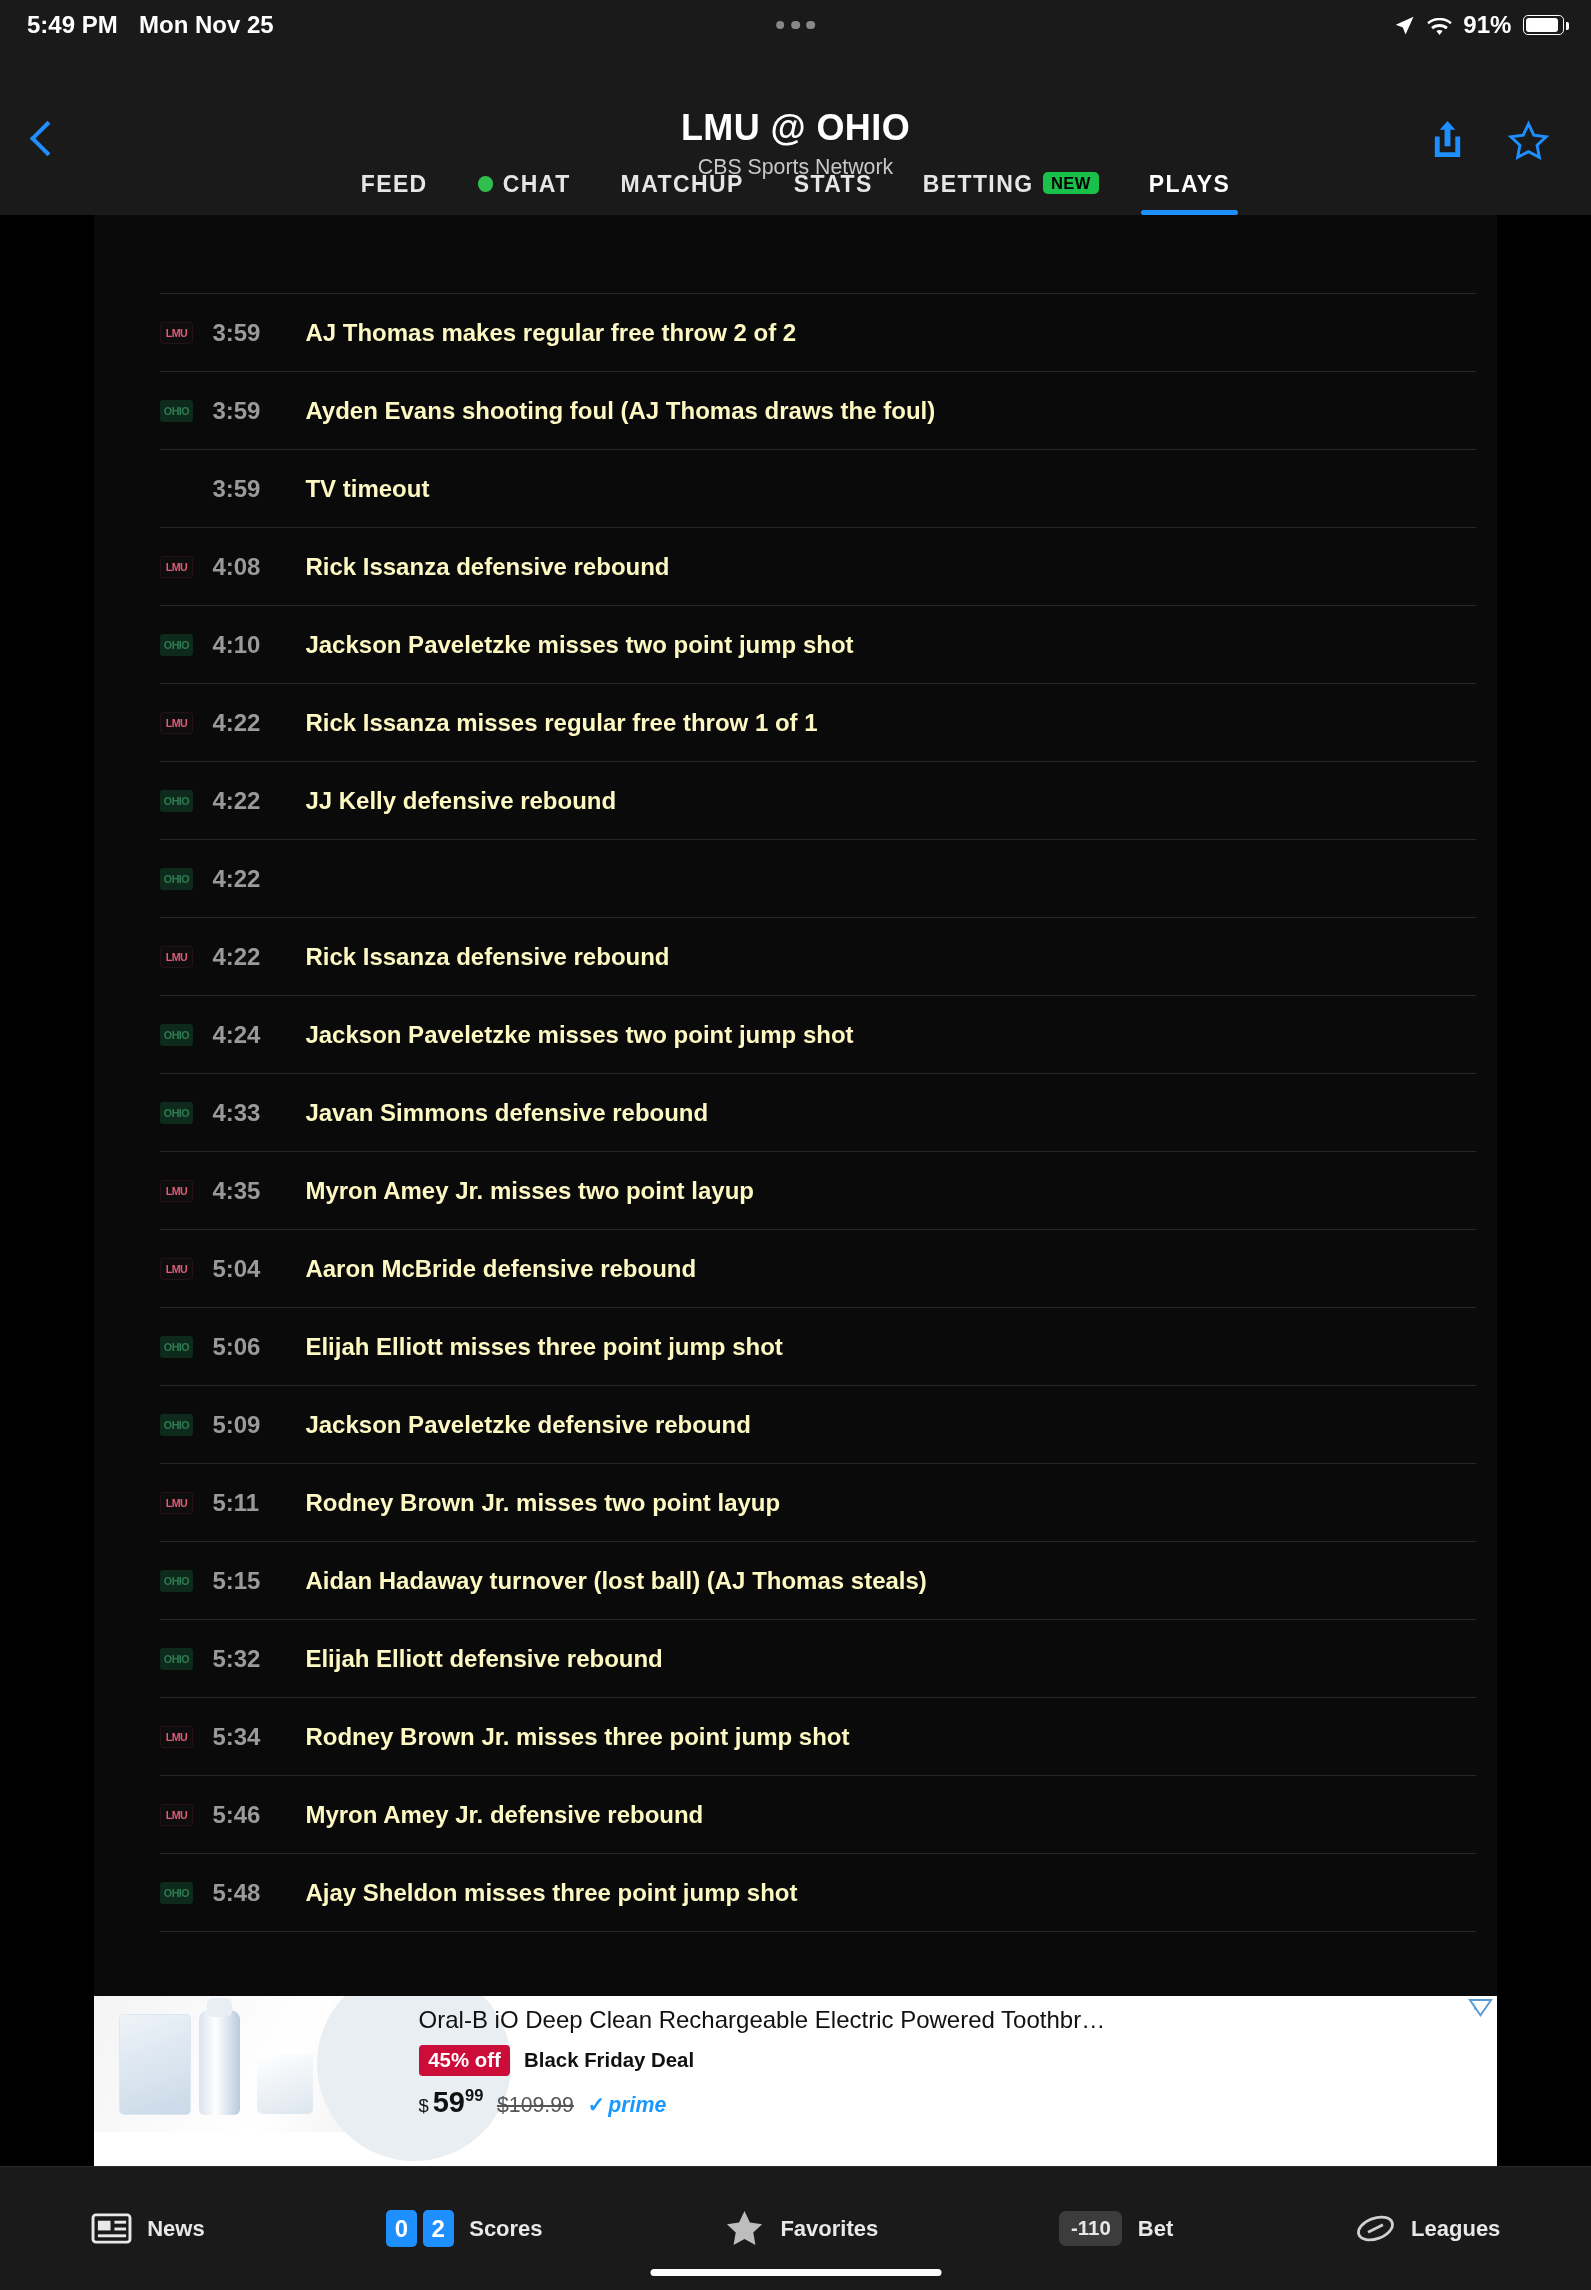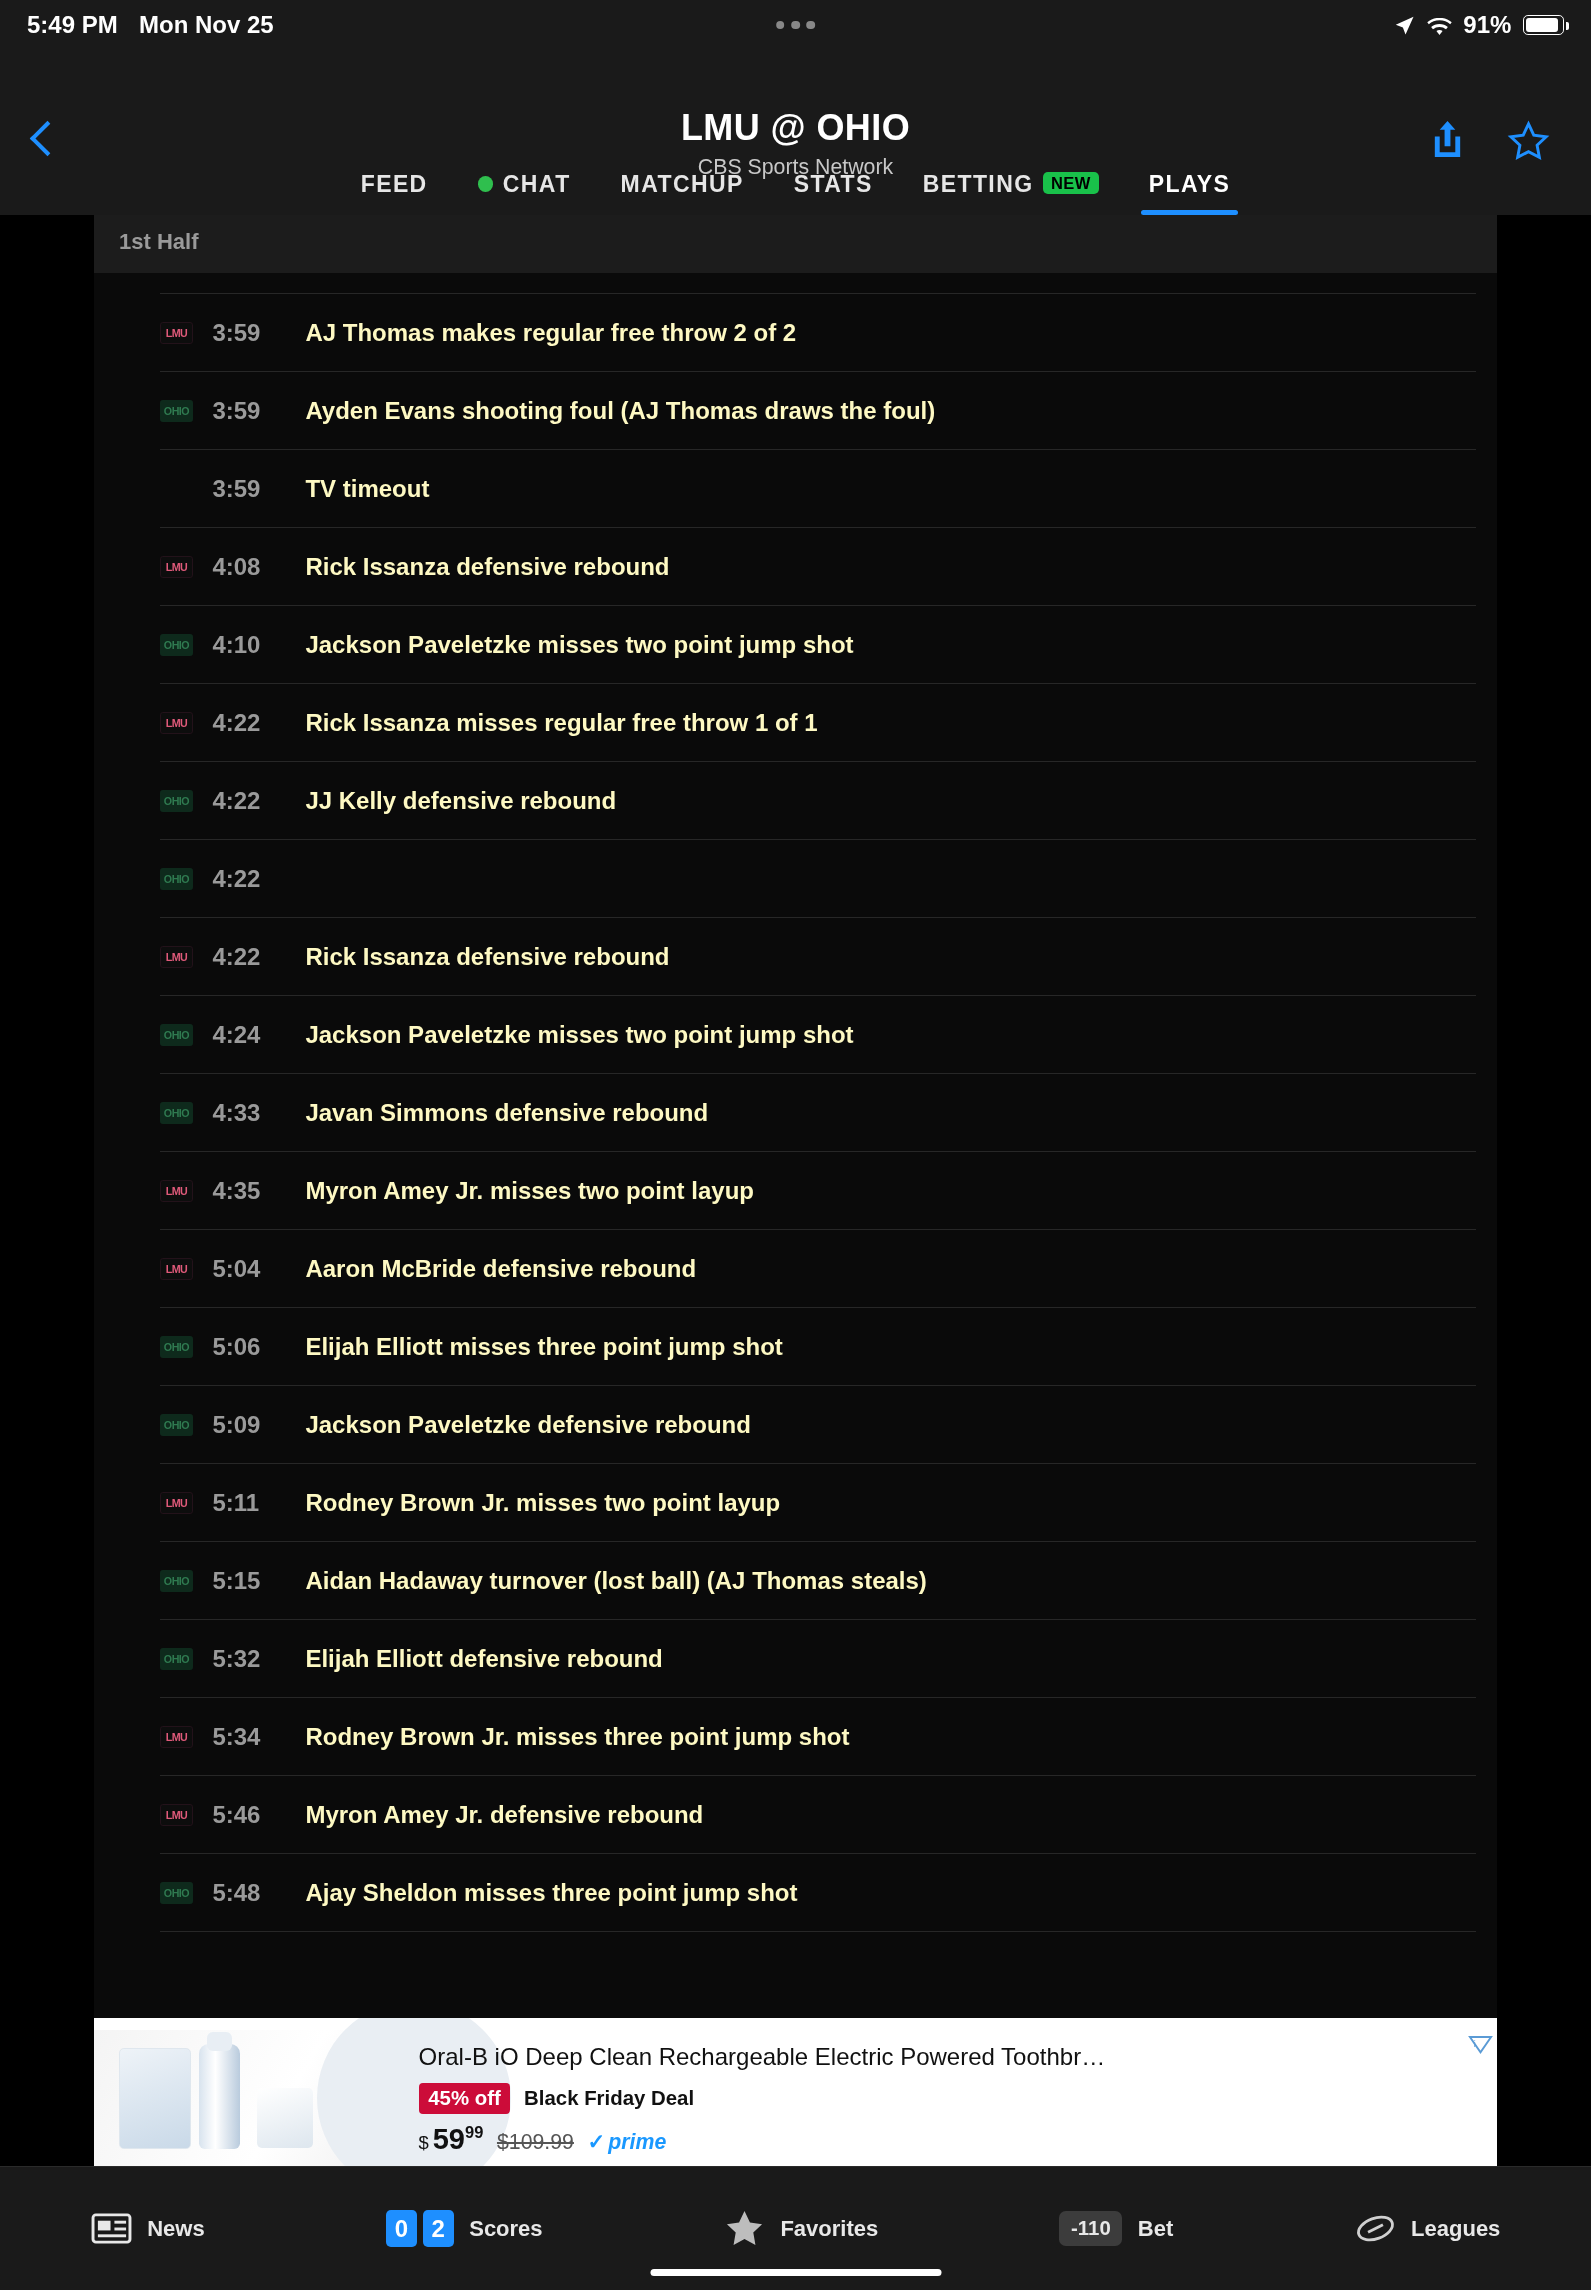--- a/index.html
+++ b/index.html
@@ -137,22 +137,22 @@
     flex: 0 0 93px;
   }
   .desc {
     color: #fef9c3; font-size: 24px; font-weight: bold;
     white-space: nowrap;
   }
 
   
   .ad {
     position: absolute; left: 94px; right: 94px; bottom: 124px;
-    height: 148px; background: #fff;
-    display: flex; align-items: flex-end; overflow: hidden;
+    height: 170px; background: #fff;
+    display: flex; align-items: flex-start; overflow: hidden;
   }
   .ad-img {
     width: 311px; height: 136px; position: relative; flex: 0 0 311px;
     background: linear-gradient(120deg,#f4f4f4 0%,#ffffff 60%,#efefef 100%);
   }
   .brush-body {
     position: absolute; left: 105px; top: 13.6px; width: 41px; height: 105px;
     background: linear-gradient(90deg,#d8e3ee,#ffffff 40%,#b9cbdd);
     border-radius: 9.7px 9.7px 5.8px 5.8px;
   }
@@ -295,21 +295,20 @@
       <span class="badge-new">NEW</span>
     </div>
     <div class="tab active">
       <span>PLAYS</span>
     </div>
   </div>
 </div>
 
 <div class="content">
   <div class="plays-wrap">
-    <div class="half-header">1st Half</div>
     <div class="plays-list" id="plays-list">
         <div class="play-row partial">
           <div class="logo none"></div>
           <div class="clock"></div>
           <div class="desc"></div>
         </div>
         <div class="play-row">
           <div class="logo lmu">LMU</div>
           <div class="clock">3:59</div>
           <div class="desc">AJ Thomas makes regular free throw 2 of 2</div>

